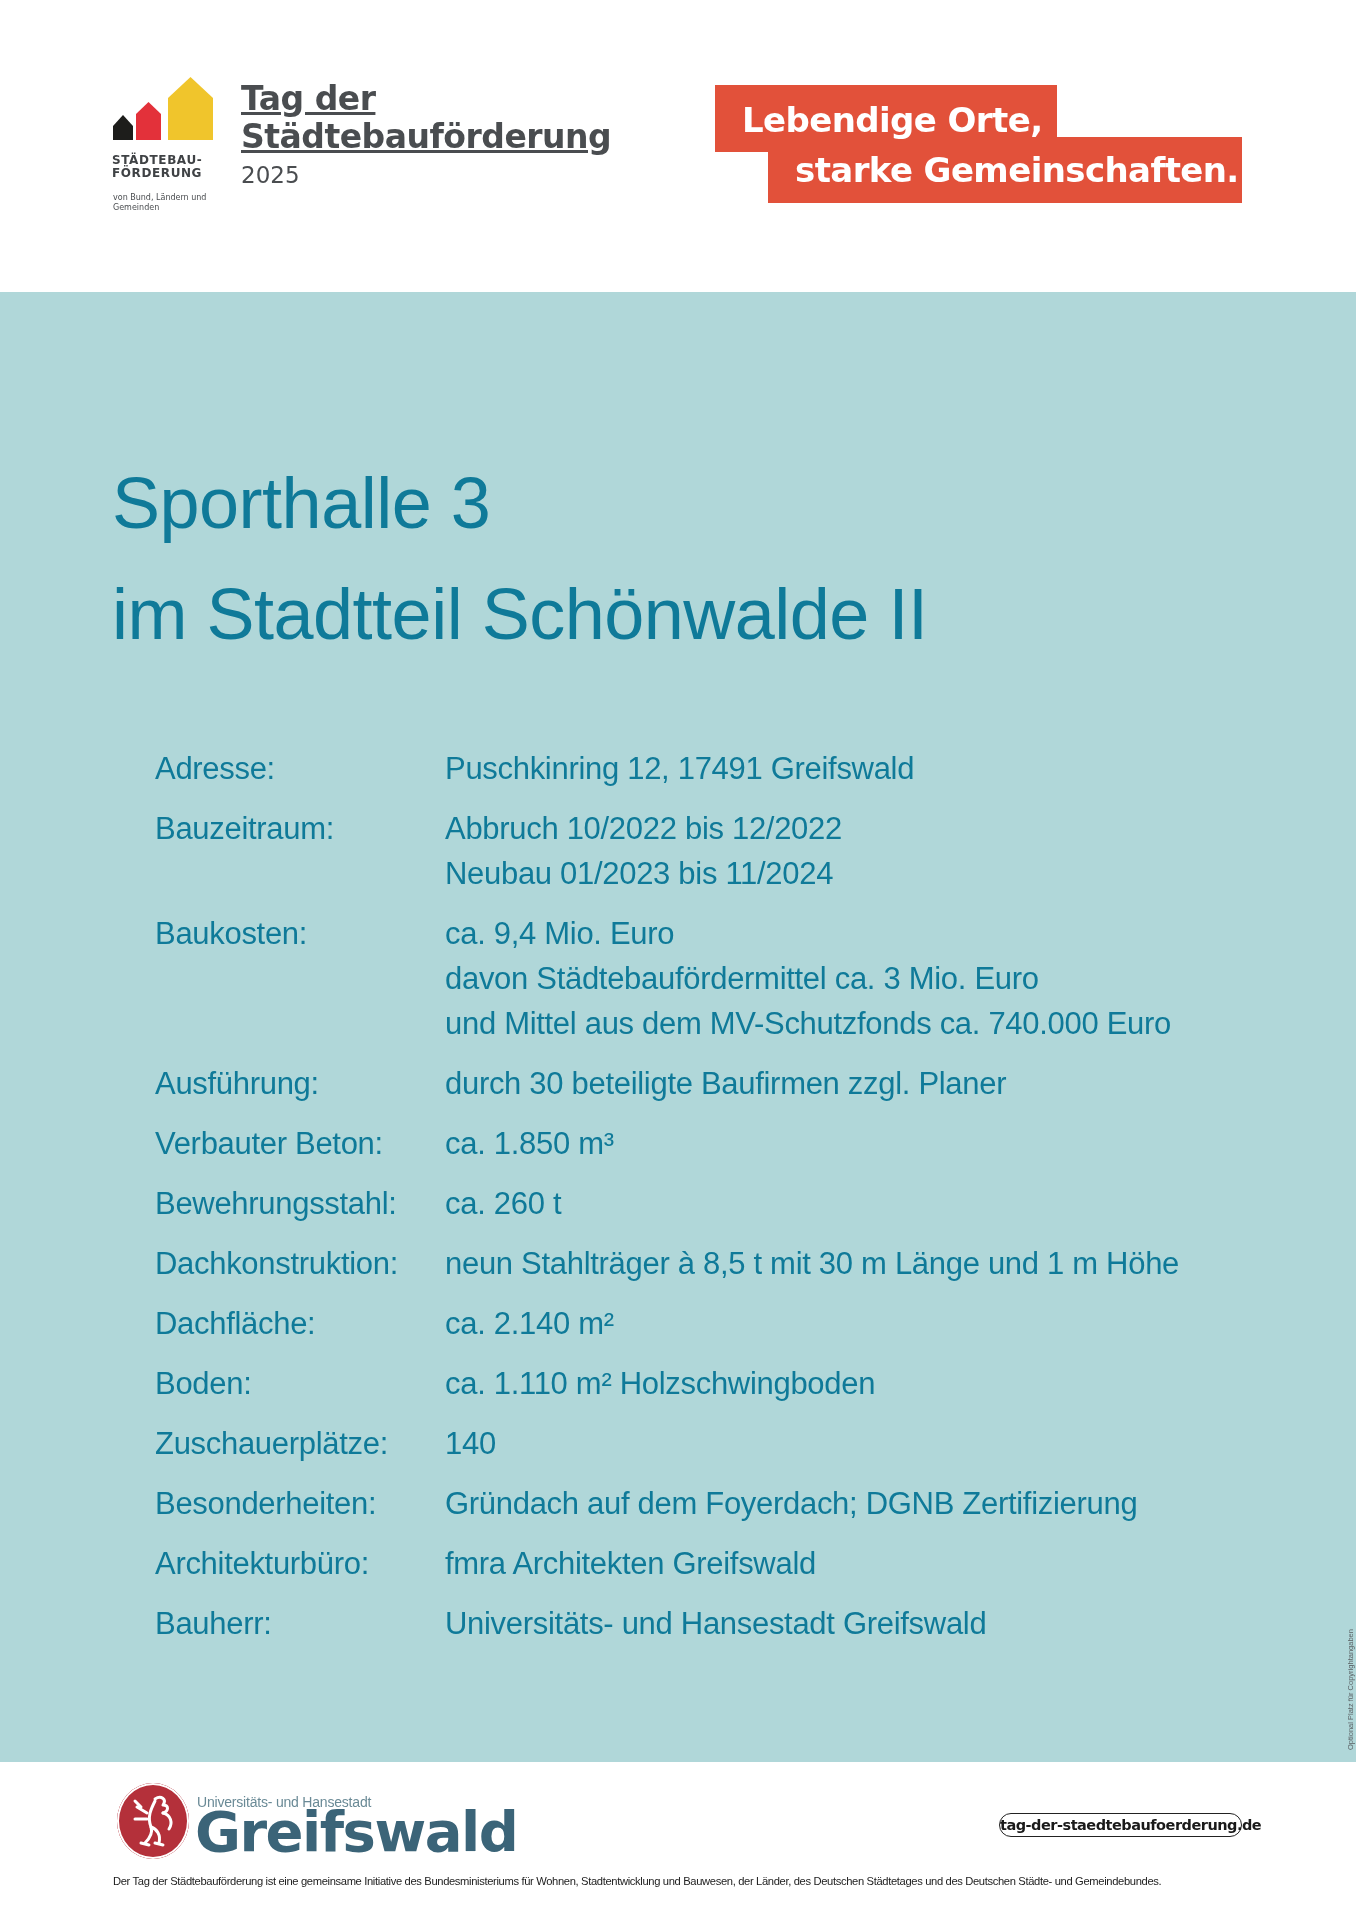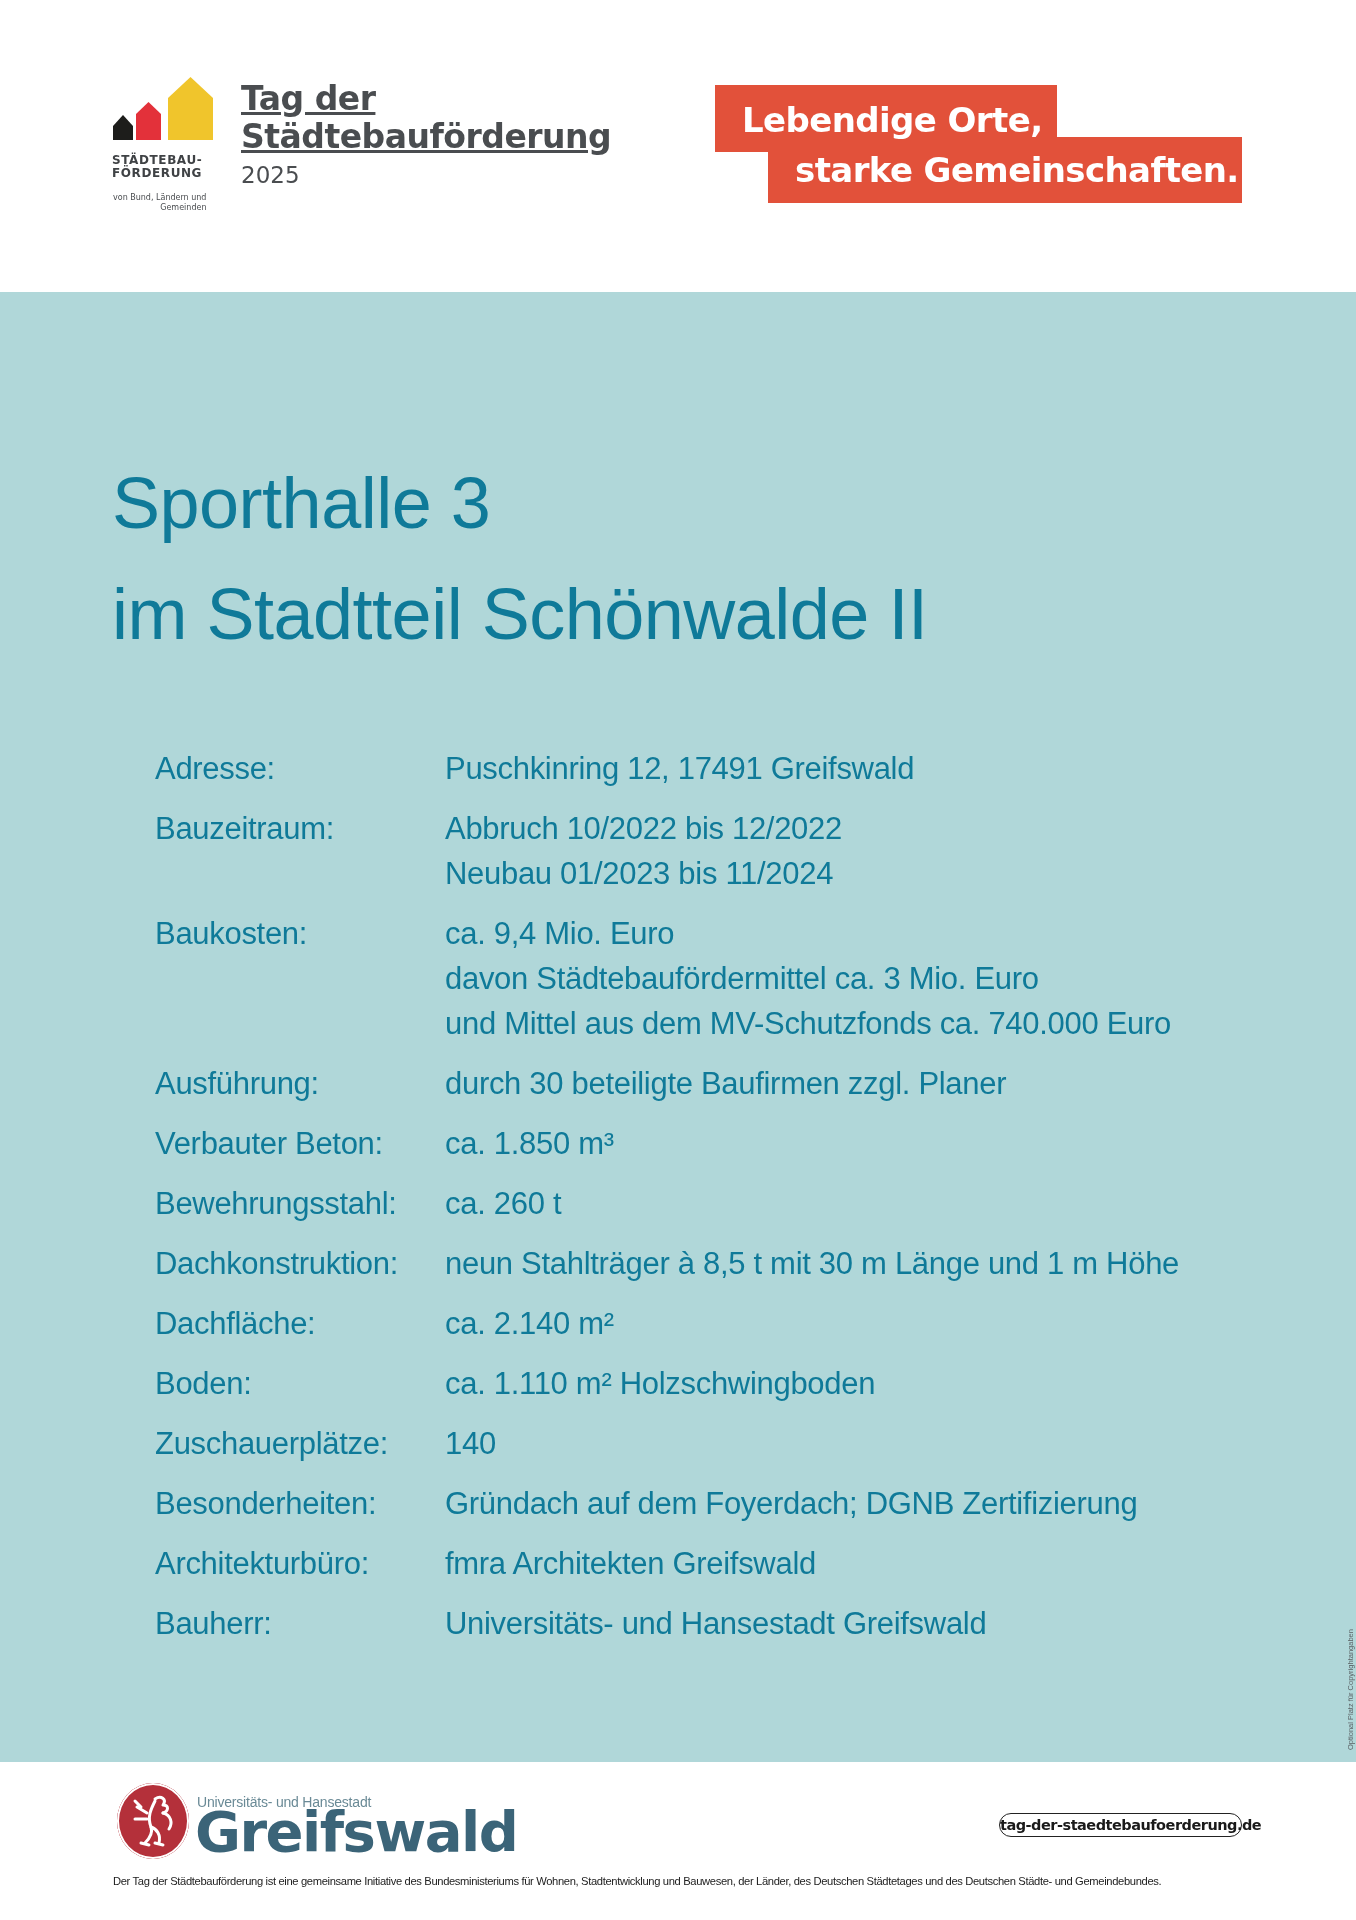--- a/index.html
+++ b/index.html
@@ -4,21 +4,21 @@
 <style>
   html, body { margin:0; padding:0; }
   body { width:1356px; height:1920px; background:#ffffff; position:relative; overflow:hidden;
          font-family:"Liberation Sans", sans-serif; }
 
   
   .house { position:absolute; }
   .logo-cap { position:absolute; left:112px; font-family:"DejaVu Sans", sans-serif; font-weight:bold;
               font-size:12px; color:#3f4245; letter-spacing:0.6px; line-height:13px; }
   .logo-small { position:absolute; left:113px; top:193px; font-family:"DejaVu Sans", sans-serif;
-                font-size:8px; color:#4a4d50; line-height:10px;text-align:right; }
+                font-size:8px; color:#4a4d50; line-height:10px; }
   .event-title { position:absolute; left:241px; top:80px; font-family:"DejaVu Sans", sans-serif;
                  color:#4a4d50; font-size:33px; line-height:38px; }
   .event-title .b { font-weight:bold; display:block; white-space:nowrap; letter-spacing:-0.5px;text-decoration:underline; }
   .event-title .y { display:block; font-size:23px; }
 
   
   .slogan-box1 { position:absolute; left:715px; top:85px; width:342px; height:67px; background:#e2513a; }
   .slogan-box2 { position:absolute; left:768px; top:137px; width:474px; height:66px; background:#e2513a; }
   .slogan-line { position:absolute; color:#fff; font-family:"DejaVu Sans", sans-serif; font-weight:bold;
                  font-size:34px; line-height:40px; white-space:nowrap; letter-spacing:-0.6px; }

